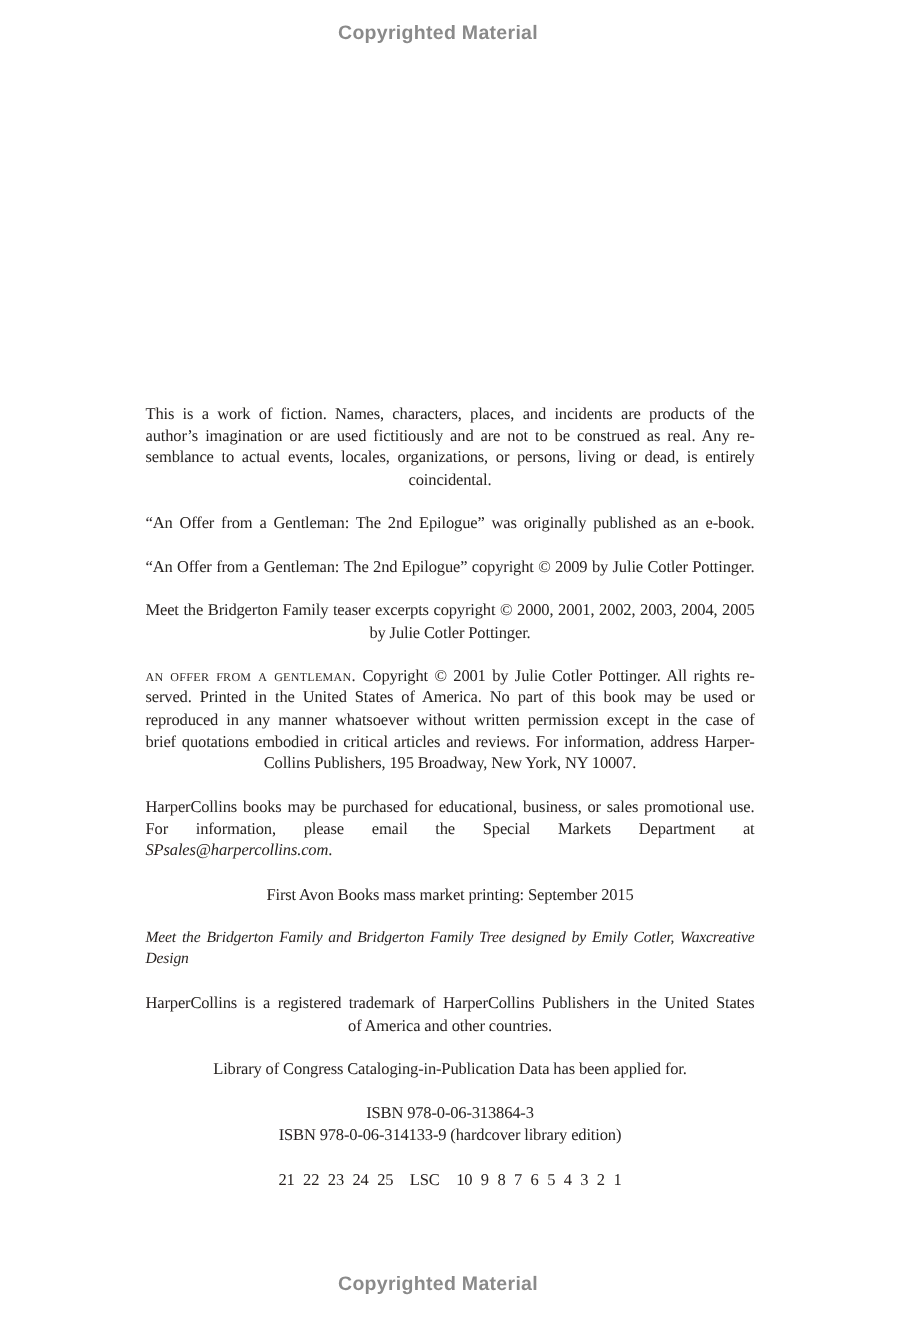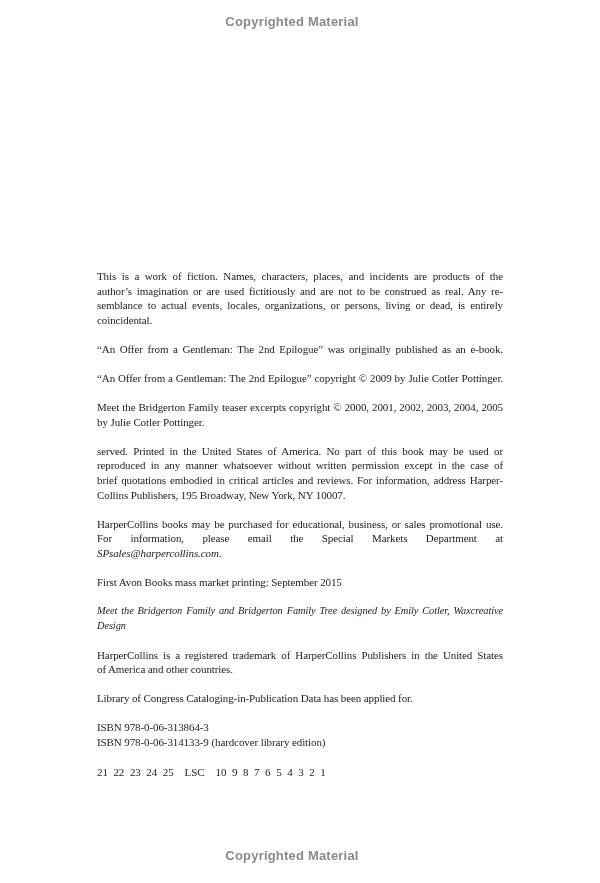--- a/index.html
+++ b/index.html
@@ -33,21 +33,21 @@
     left: 97px;
     top: 269px;
     width: 406px;
     color: #272220;
     font-size: 11px;
     line-height: 14.6px;
     letter-spacing: -0.1px;
   }
   .para { margin: 0 0 14.5px 0; }
   .para:last-child { margin-bottom: 0; }
-  .line { text-align: left; }
+  .line { text-align: center; }
   .line.fill {
     text-align: justify;
     text-align-last: justify;
   }
   .sc {
     font-variant: small-caps;
     letter-spacing: 0.2px;
   }
   .scg {
     font-variant: small-caps;
@@ -75,20 +75,21 @@
         <div class="line fill"><span>“An Offer from a Gentleman: The 2nd Epilogue” was originally published as an e-book.</span></div>
       </div>
       <div class="para">
         <div class="line fill"><span>“An Offer from a Gentleman: The 2nd Epilogue” copyright © 2009 by Julie Cotler Pottinger.</span></div>
       </div>
       <div class="para">
         <div class="line fill"><span>Meet the Bridgerton Family teaser excerpts copyright © 2000, 2001, 2002, 2003, 2004, 2005</span></div>
         <div class="line"><span>by Julie Cotler Pottinger.</span></div>
       </div>
       <div class="para">
+        <div class="line fill"><span class="sc">an offer from a gentleman.</span><span> Copyright © 2001 by Julie Cotler Pottinger. All rights re-</span></div>
         <div class="line fill"><span>served. Printed in the United States of America. No part of this book may be used or</span></div>
         <div class="line fill"><span>reproduced in any manner whatsoever without written permission except in the case of</span></div>
         <div class="line fill"><span>brief quotations embodied in critical articles and reviews. For information, address Harper-</span></div>
         <div class="line"><span>Collins Publishers, 195 Broadway, New York, NY 10007.</span></div>
       </div>
       <div class="para">
         <div class="line fill"><span>HarperCollins books may be purchased for educational, business, or sales promotional use.</span></div>
         <div class="line fill"><span>For information, please email the Special Markets Department at </span><span class="it">SPsales@harpercollins.com</span><span>.</span></div>
       </div>
       <div class="para">

